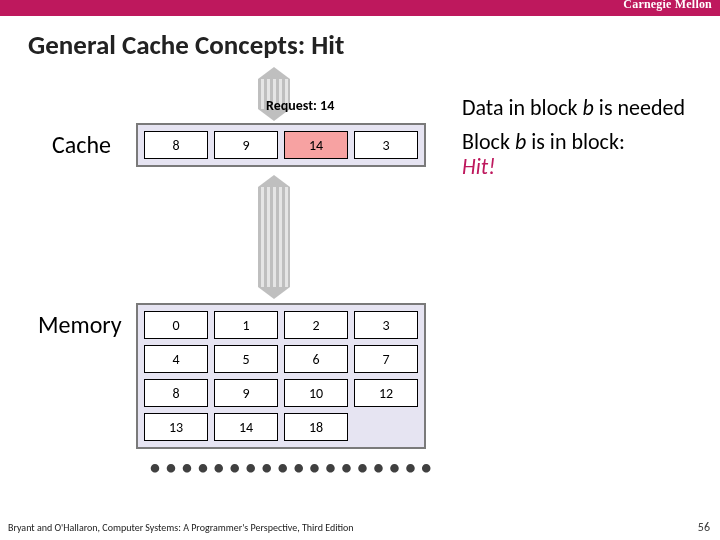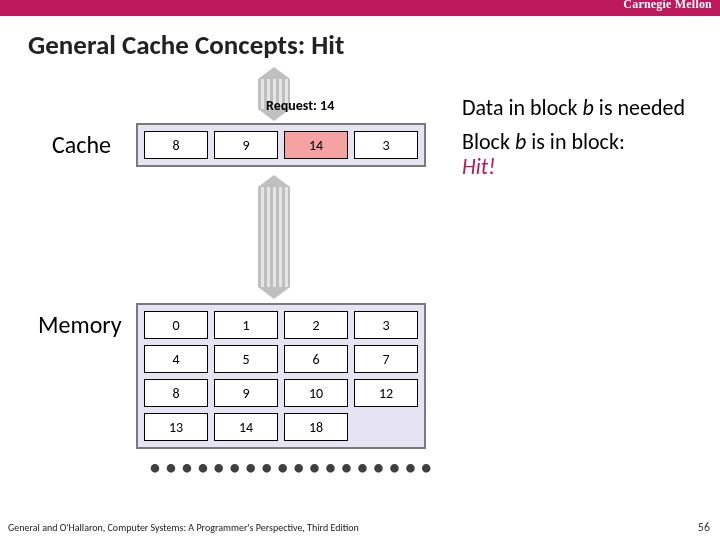--- a/index.html
+++ b/index.html
@@ -201,14 +201,14 @@
       <div class="cell">10</div>
       <div class="cell">12</div>
       <div class="cell">13</div>
       <div class="cell">14</div>
       <div class="cell">18</div>
     </div>
 
   <div class="more-dots">••••••••••••••••••</div>
 </div>
 
-<div class="foot-left">General and O'Hallaron, Computer Systems: A Programmer's Perspective, Third Edition</div>
+<div class="foot-left">Bryant and O'Hallaron, Computer Systems: A Programmer's Perspective, Third Edition</div>
 <div class="foot-right">56</div>
 
 </body></html>

